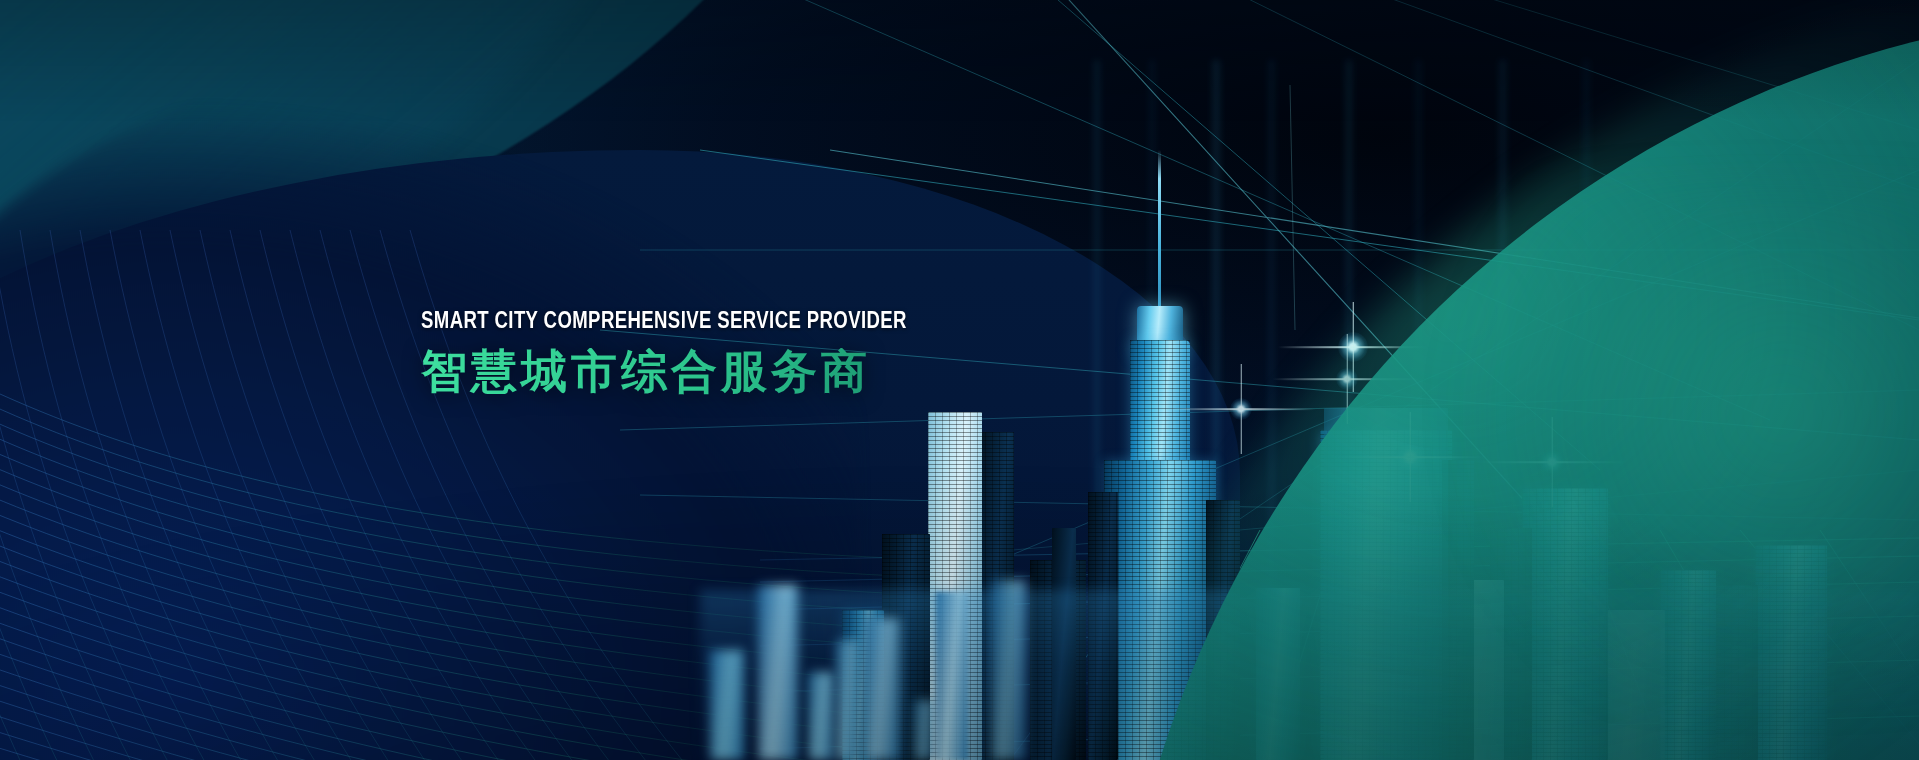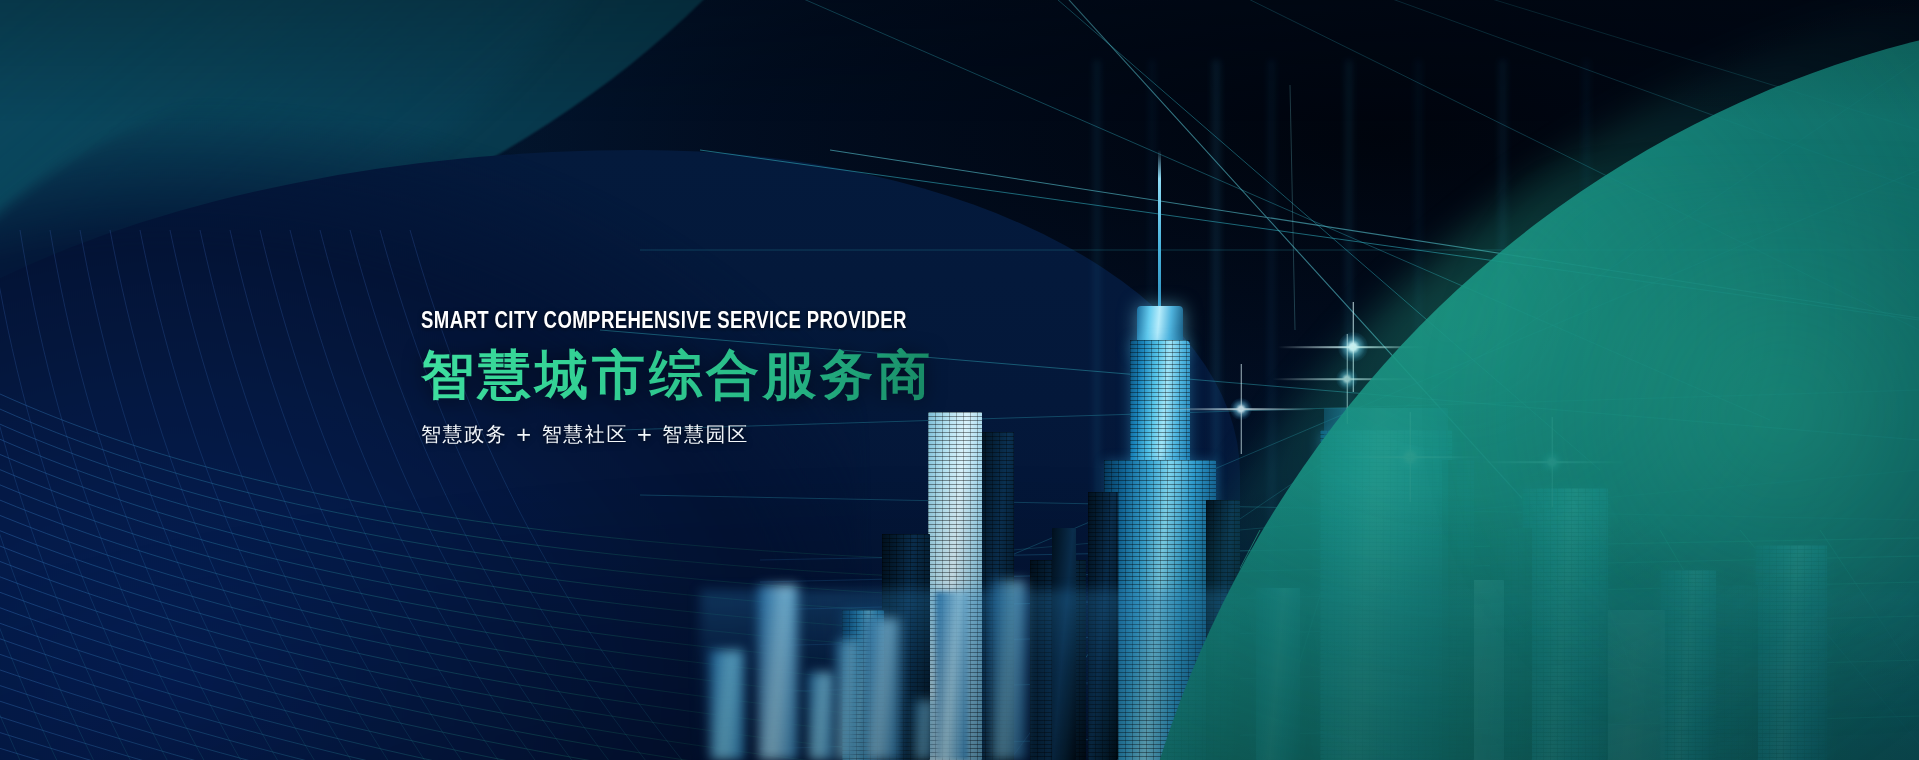--- a/index.html
+++ b/index.html
@@ -216,21 +216,21 @@
     color:#ffffff;
     transform:scaleX(.79);
     transform-origin:left center;
     white-space:nowrap;
     text-shadow:0 1px 5px rgba(0,0,0,.65);
     margin:0 0 14px 0;
   }
   .headline{
     font-family:"DejaVu Sans","Liberation Sans",sans-serif;
     font-weight:700;
-    font-size:53px;
+    font-size:46px;
     line-height:1.02;
     letter-spacing:4px;
     white-space:nowrap;
     margin:0;
     background:linear-gradient(96deg,#3fe0a0 0%,#37d698 14%,#32cf93 30%,#2cc48c 46%,#25b383 60%,#1d9b73 74%,#16835f 86%,#12704f 100%);
     -webkit-background-clip:text;
     background-clip:text;
     color:transparent;
     -webkit-text-fill-color:transparent;
     filter:drop-shadow(0 2px 10px rgba(0,0,0,.55));
@@ -435,16 +435,15 @@
 
   <div class="green-wave"></div>
   <div class="green-wave-soft"></div>
   <div class="green-glow"></div>
 
   <div class="layer vignette"></div>
 
   <div class="copy">
     <p class="eyebrow">SMART CITY COMPREHENSIVE SERVICE PROVIDER</p>
     <h1 class="headline">智慧城市综合服务商</h1>
-    <p class="subline">智慧政务 + 智慧社区 + 智慧园区</p>
   </div>
 
 </div>
 
 </body></html>

